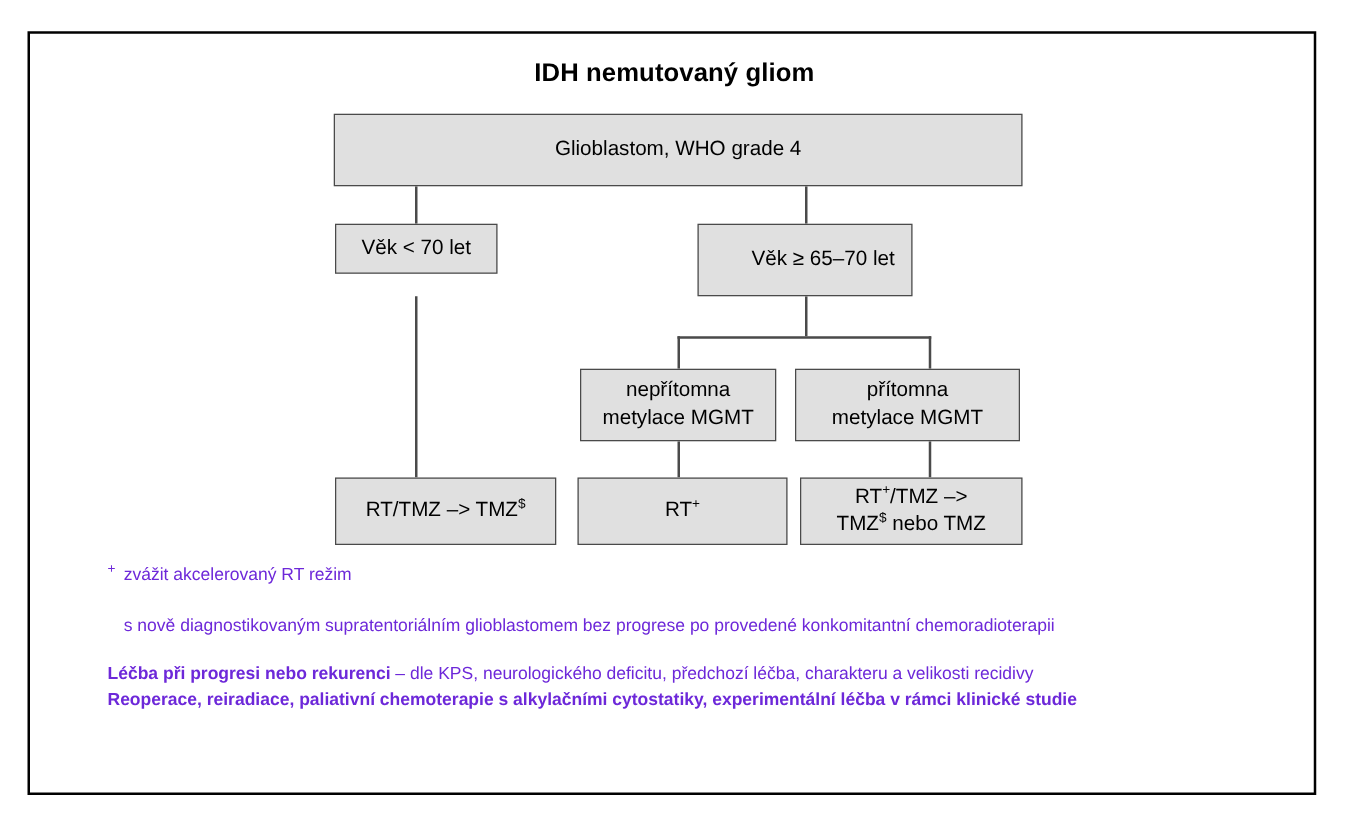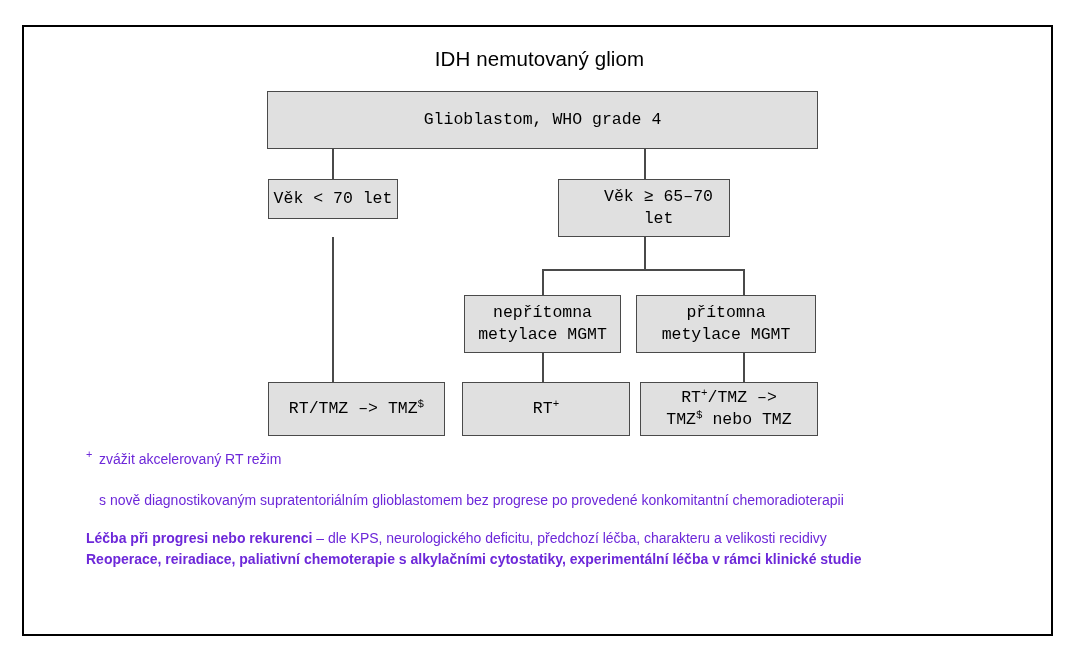--- a/index.html
+++ b/index.html
@@ -34,41 +34,40 @@
   }
 
   
   #title {
     position: absolute;
     left: 0;
     top: 20px;
     width: 1031px;
     text-align: center;
     font-size: 20.5px;
-    font-weight: normal;
+    font-weight: bold;
     letter-spacing: 0.1px;
     color: #000000;
   }
 
   
   .node {
     position: absolute;
     background: #e0e0e0;
     border: 1.6px solid #4a4a4a;
     box-sizing: border-box;
     display: flex;
     align-items: center;
     justify-content: center;
     text-align: center;
     font-size: 16.5px;
     line-height: 1.32;
     color: #000000;
     z-index: 2;
     padding: 2px 4px;
-    font-family: Liberation Mono, monospace;
   }
   .node .txt { display: block; width: 100%; }
   .node sup {
     font-size: 0.66em;
     vertical-align: super;
     line-height: 0;
   }
 
   
   .vline {

